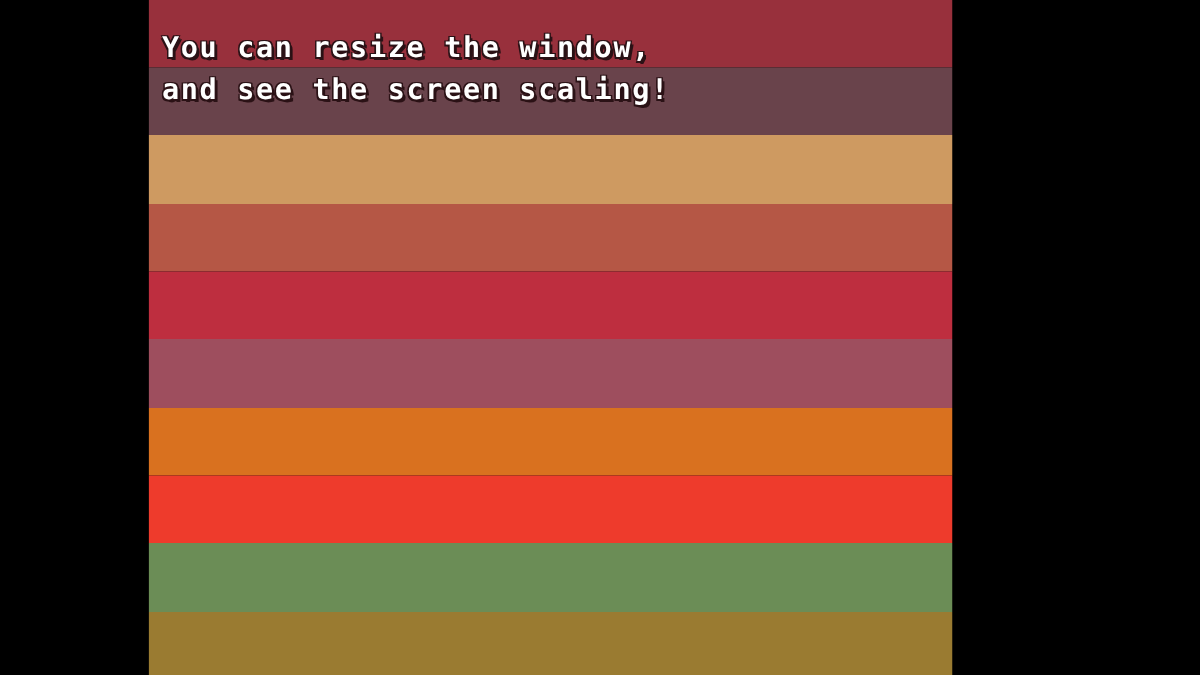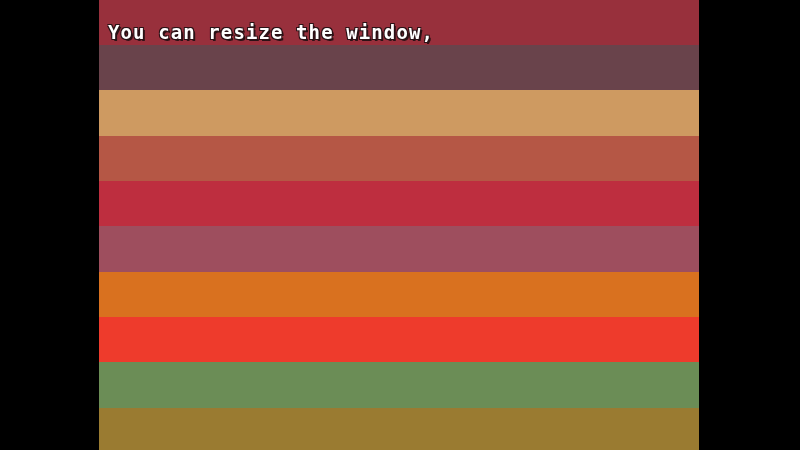--- a/index.html
+++ b/index.html
@@ -77,35 +77,36 @@
     background: #000000;
   }
   #letterbox-left  { left: 0;  width: 99px; }
   #letterbox-right { left: 699px; width: 101px; }
 </style>
 </head>
 <body>
 
 <div id="screen" style="background: rgb(0, 0, 0);">
 
-  <div id="viewport" style="left: 99px; top: 0px; width: 600px; height: 450px;">
+  <div id="viewport" style="left: 99px; top: 0px; width: 536px; height: 450px;">
     <div id="bands-container">
         <div class="band" style="top: 0px; height: 45px; background: rgb(152, 48, 60);"></div>
         <div class="band" style="top: 45px; height: 45px; background: rgb(105, 67, 75);"></div>
         <div class="band" style="top: 90px; height: 46px; background: rgb(206, 154, 97);"></div>
         <div class="band" style="top: 136px; height: 45px; background: rgb(181, 87, 69);"></div>
         <div class="band" style="top: 181px; height: 45px; background: rgb(190, 46, 63);"></div>
         <div class="band" style="top: 226px; height: 46px; background: rgb(158, 78, 94);"></div>
         <div class="band" style="top: 272px; height: 45px; background: rgb(217, 113, 31);"></div>
         <div class="band" style="top: 317px; height: 45px; background: rgb(238, 59, 44);"></div>
         <div class="band" style="top: 362px; height: 46px; background: rgb(107, 141, 86);"></div>
         <div class="band" style="top: 408px; height: 42px; background: rgb(154, 123, 49);"></div>
       </div>
 
     <div id="text-overlay">
       <div class="msg-line" id="msg-line-1" style="color: rgb(255, 255, 255); text-shadow: rgb(43, 18, 22) -1px -1px 0px, rgb(43, 18, 22) 1px -1px 0px, rgb(43, 18, 22) -1px 1px 0px, rgb(43, 18, 22) 1px 1px 0px, rgb(43, 18, 22) 2px 2px 0px;">You can resize the window,</div>
+      <div class="msg-line" id="msg-line-2" style="color: rgb(255, 255, 255); text-shadow: rgb(43, 18, 22) -1px -1px 0px, rgb(43, 18, 22) 1px -1px 0px, rgb(43, 18, 22) -1px 1px 0px, rgb(43, 18, 22) 1px 1px 0px, rgb(43, 18, 22) 2px 2px 0px;">and see the screen scaling!</div>
     </div>
   </div>
 
   <div class="letterbox" id="letterbox-left" style="width: 99px; background: rgb(0, 0, 0);"></div>
   <div class="letterbox" id="letterbox-right" style="left: 699px; width: 101px; background: rgb(0, 0, 0);"></div>
 
 </div>
 
 </body></html>

